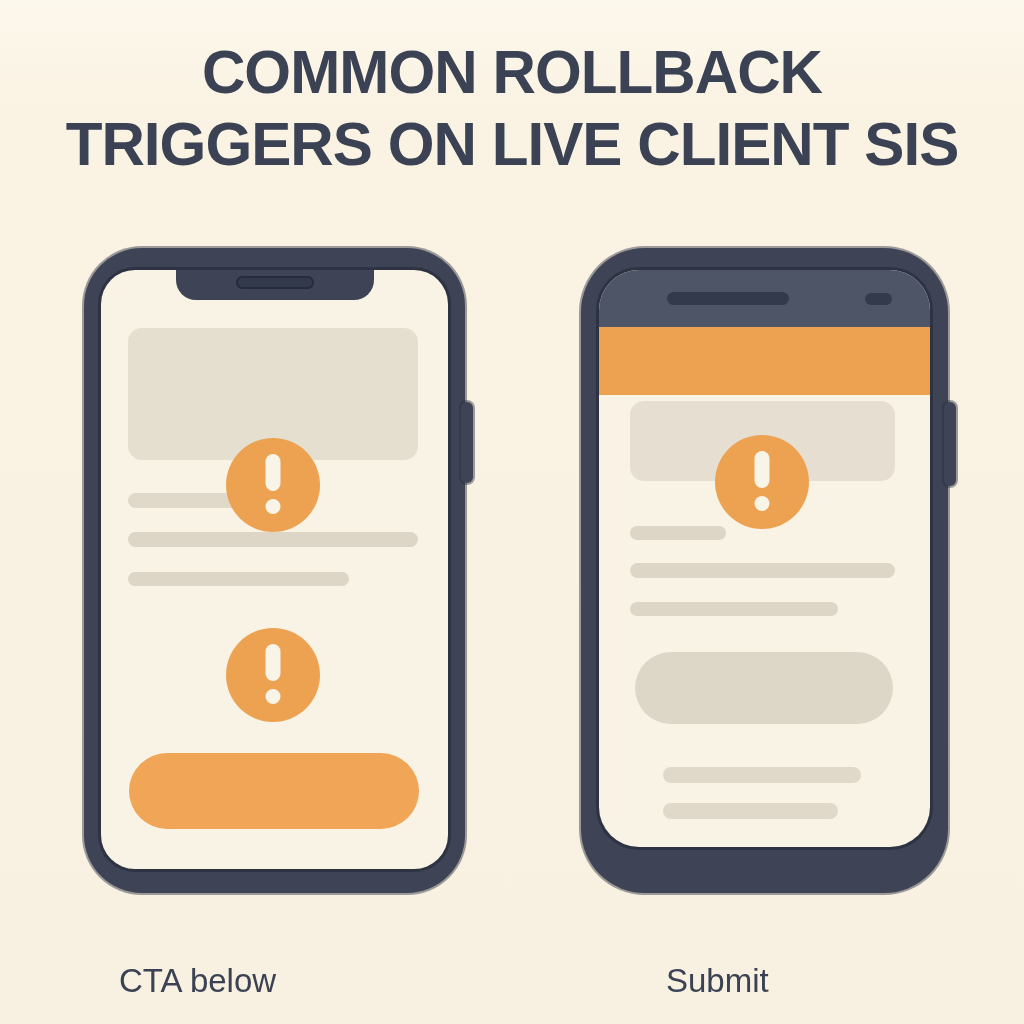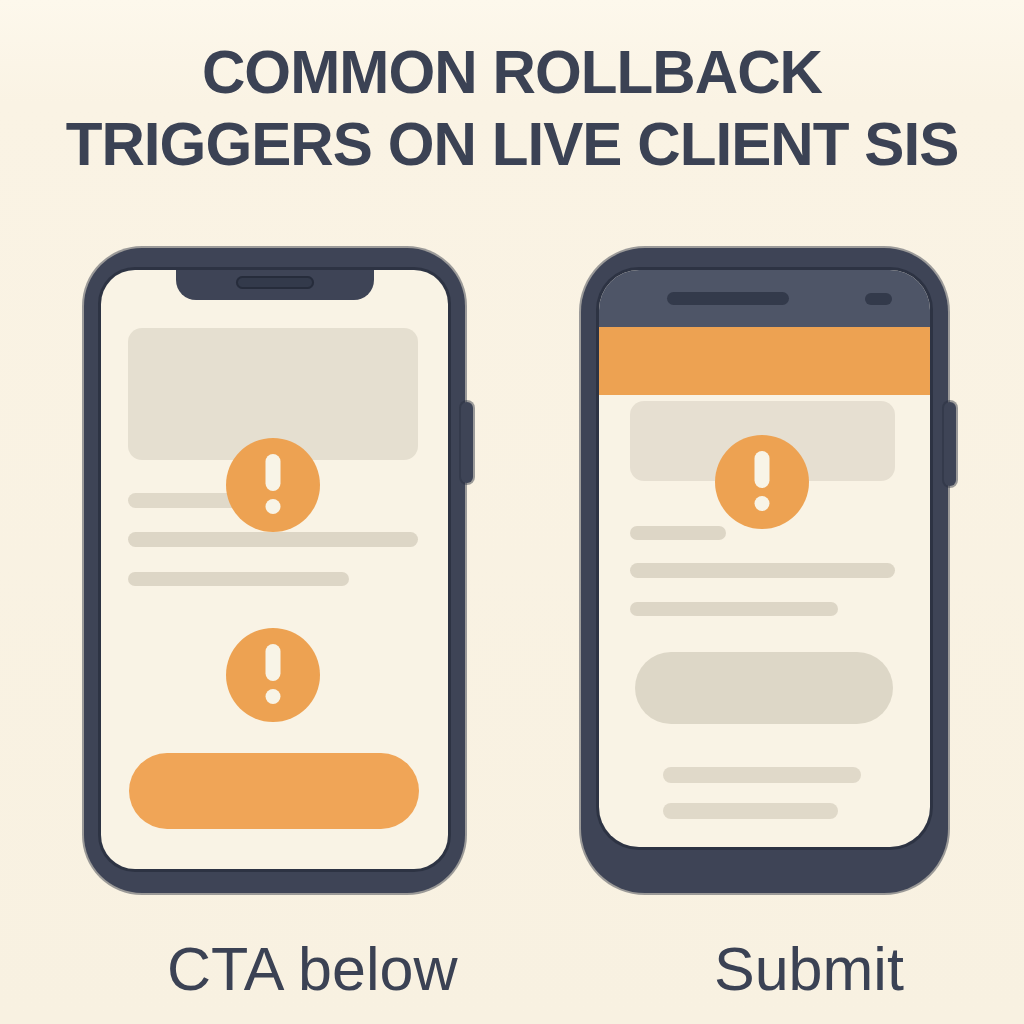--- a/index.html
+++ b/index.html
@@ -72,22 +72,22 @@
     position:absolute;left:36px;top:382px;width:258px;height:72px;
     border-radius:36px;background:var(--pill);
   }
   .sidebtn{
     position:absolute;right:-8px;top:154px;width:12px;border-radius:6px;
     background:var(--frame);box-shadow:0 0 0 2px rgba(40,46,62,.45);
   }
   .sidebtn-l{height:81px;}
   .sidebtn-r{height:84px;}
   .caption{
-    position:absolute;top:934px;color:var(--ink);
-    font-size:61px;font-weight:500;letter-spacing:0;margin-left:48px;
+    position:absolute;top:962px;color:var(--ink);
+    font-size:33px;font-weight:500;letter-spacing:0;
   }
   .caption-left{left:119px;}
   .caption-right{left:666px;}
 </style>
 </head>
 <body>
 
 <div class="title">
   <div>COMMON ROLLBACK</div>
   <div>TRIGGERS ON LIVE CLIENT SIS</div>

